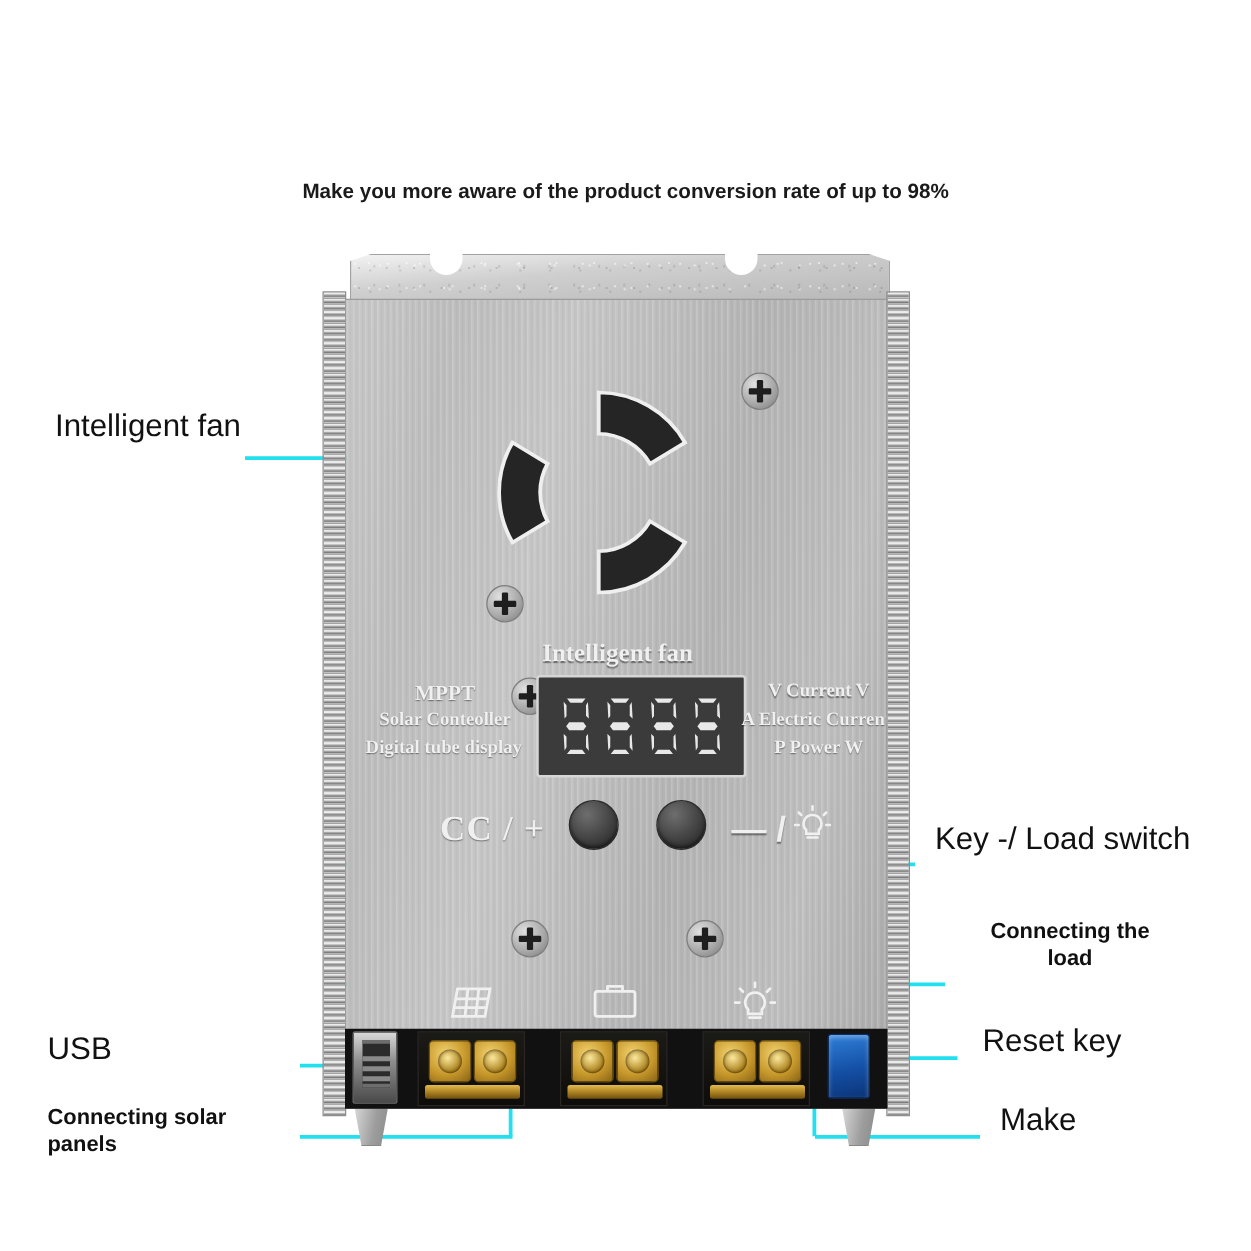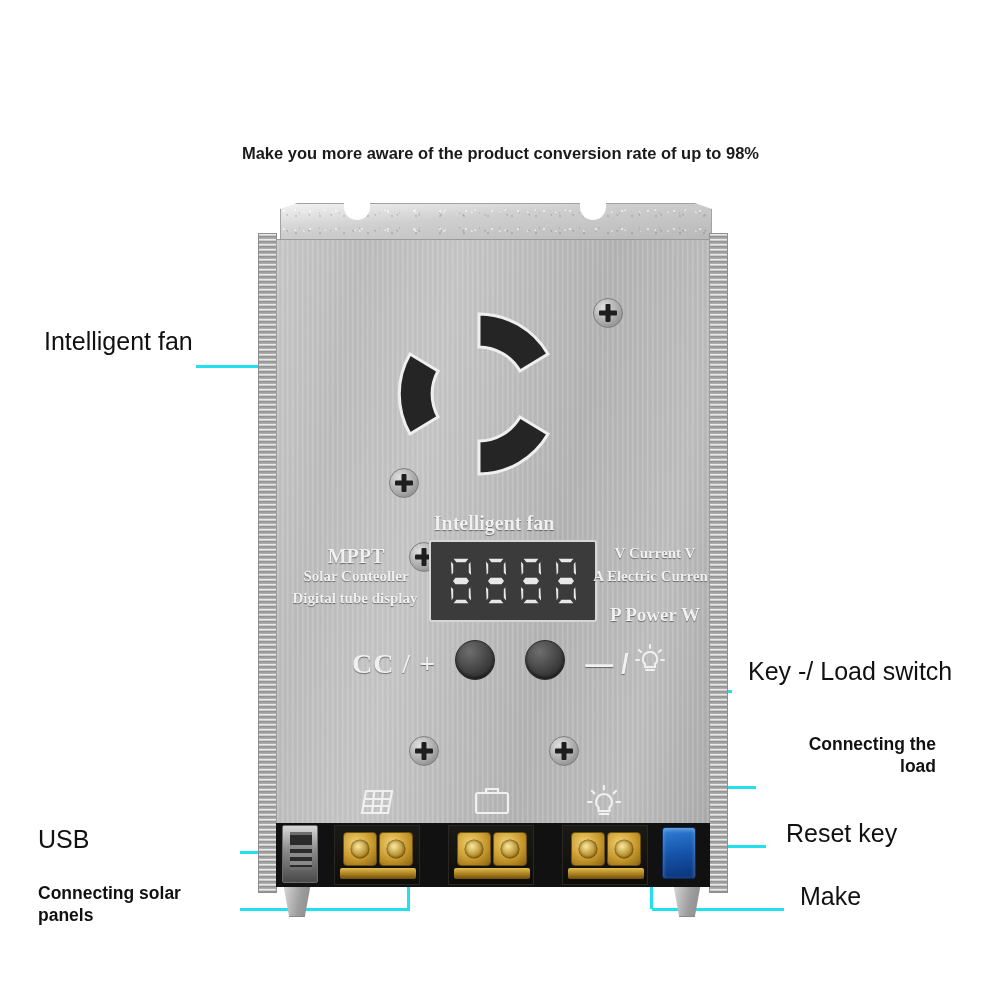--- a/index.html
+++ b/index.html
@@ -19,21 +19,21 @@
     color: #1b3a57;
   }
   .page-subtitle {
     position: absolute; left: 0; top: 144px; width: 1001px;
     text-align: center;
     font-size: 16.5px; font-weight: 700; color: #1a1a1a;
   }
 
   
   .callout { position: absolute; color: #111; line-height: 1.28; }
-  .callout.right { text-align: right; }
+  .callout.right { text-align: center; }
   .sz-lg { font-size: 25px; font-weight: 400; }
   .sz-md { font-size: 17.5px; font-weight: 600; }
 
   
   .lead { position: absolute; background: #22e0ee; }
   .lead.h { height: 3px; }
   .lead.v { width: 3px; }
 
   
   #device { position: absolute; left: 258px; top: 203px; width: 470px; height: 712px; }
@@ -312,27 +312,27 @@
             <polygon points="26,5 27,23 23,19 23,10"></polygon>
             <polygon points="26,31 27,49 23,44 23,35"></polygon>
             <polygon points="7,50 25,50 21,45 11,45"></polygon>
             <polygon points="5,31 6,49 9,44 9,35"></polygon>
             <polygon points="5,5 6,23 9,19 9,10"></polygon>
             <polygon points="7,27 10,23 22,23 25,27 22,31 10,31"></polygon>
           </g>
         </svg>
       </div>
 
-      <div class="silk" style="left:6px; top:305px; width:146px; font-size:20px;">MPPT</div>
+      <div class="silk" style="left:6px; top:305px; width:146px; font-size:17px;">MPPT</div>
       <div class="silk" style="left:6px; top:328px; width:146px; font-size:15px;">Solar Conteoller</div>
       <div class="silk" style="left:0px; top:350px; width:156px; font-size:15px;">Digital tube display</div>
 
       <div class="silk" style="left:322px; top:305px; width:112px; font-size:15px;">V  Current V</div>
       <div class="silk" style="left:314px; top:328px; width:124px; font-size:15px;">A  Electric Current</div>
-      <div class="silk" style="left:322px; top:350px; width:112px; font-size:19px;margin-top:14px;">P  Power W</div>
+      <div class="silk" style="left:322px; top:350px; width:112px; font-size:15px;">P  Power W</div>
 
       <div class="silk" style="left:62px; top:408px; width:110px; font-size:28px; font-family:Liberation Serif, serif; letter-spacing:1px;">CC / +</div>
       <div class="pbtn" style="left:178px; top:400px;"></div>
 
       <div class="pbtn" style="left:248px; top:400px;"></div>
       <div class="silk" style="left:296px; top:408px; width:68px; font-size:28px; font-family:'Liberation Sans',sans-serif;">— / </div>
       <svg style="position:absolute; left:358px; top:404px;" width="30" height="34" viewBox="0 0 30 34">
         <g stroke="#f0f0f0" stroke-width="2" fill="none" stroke-linecap="round">
           <path d="M15 8 a7 7 0 0 1 5 12 v3 h-10 v-3 a7 7 0 0 1 5 -12z"></path>
           <line x1="11" y1="26" x2="19" y2="26"></line>

